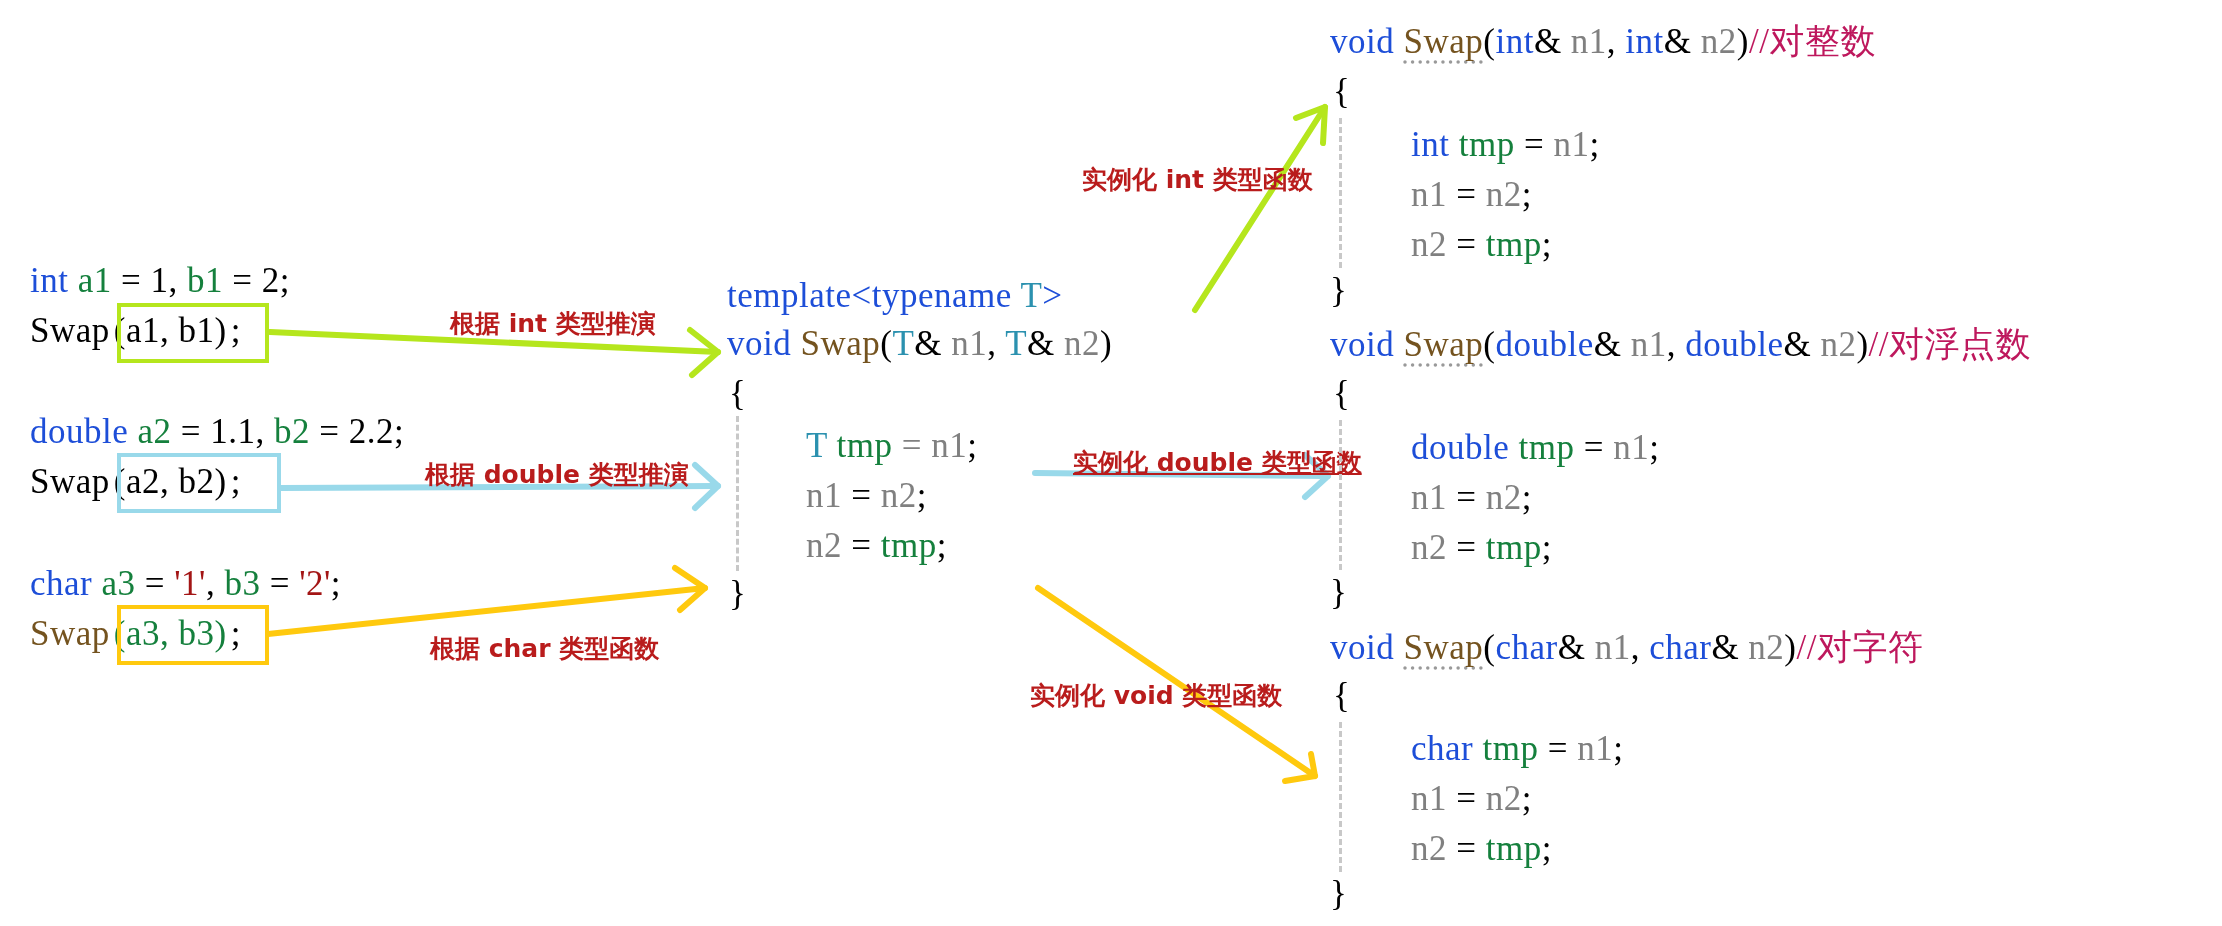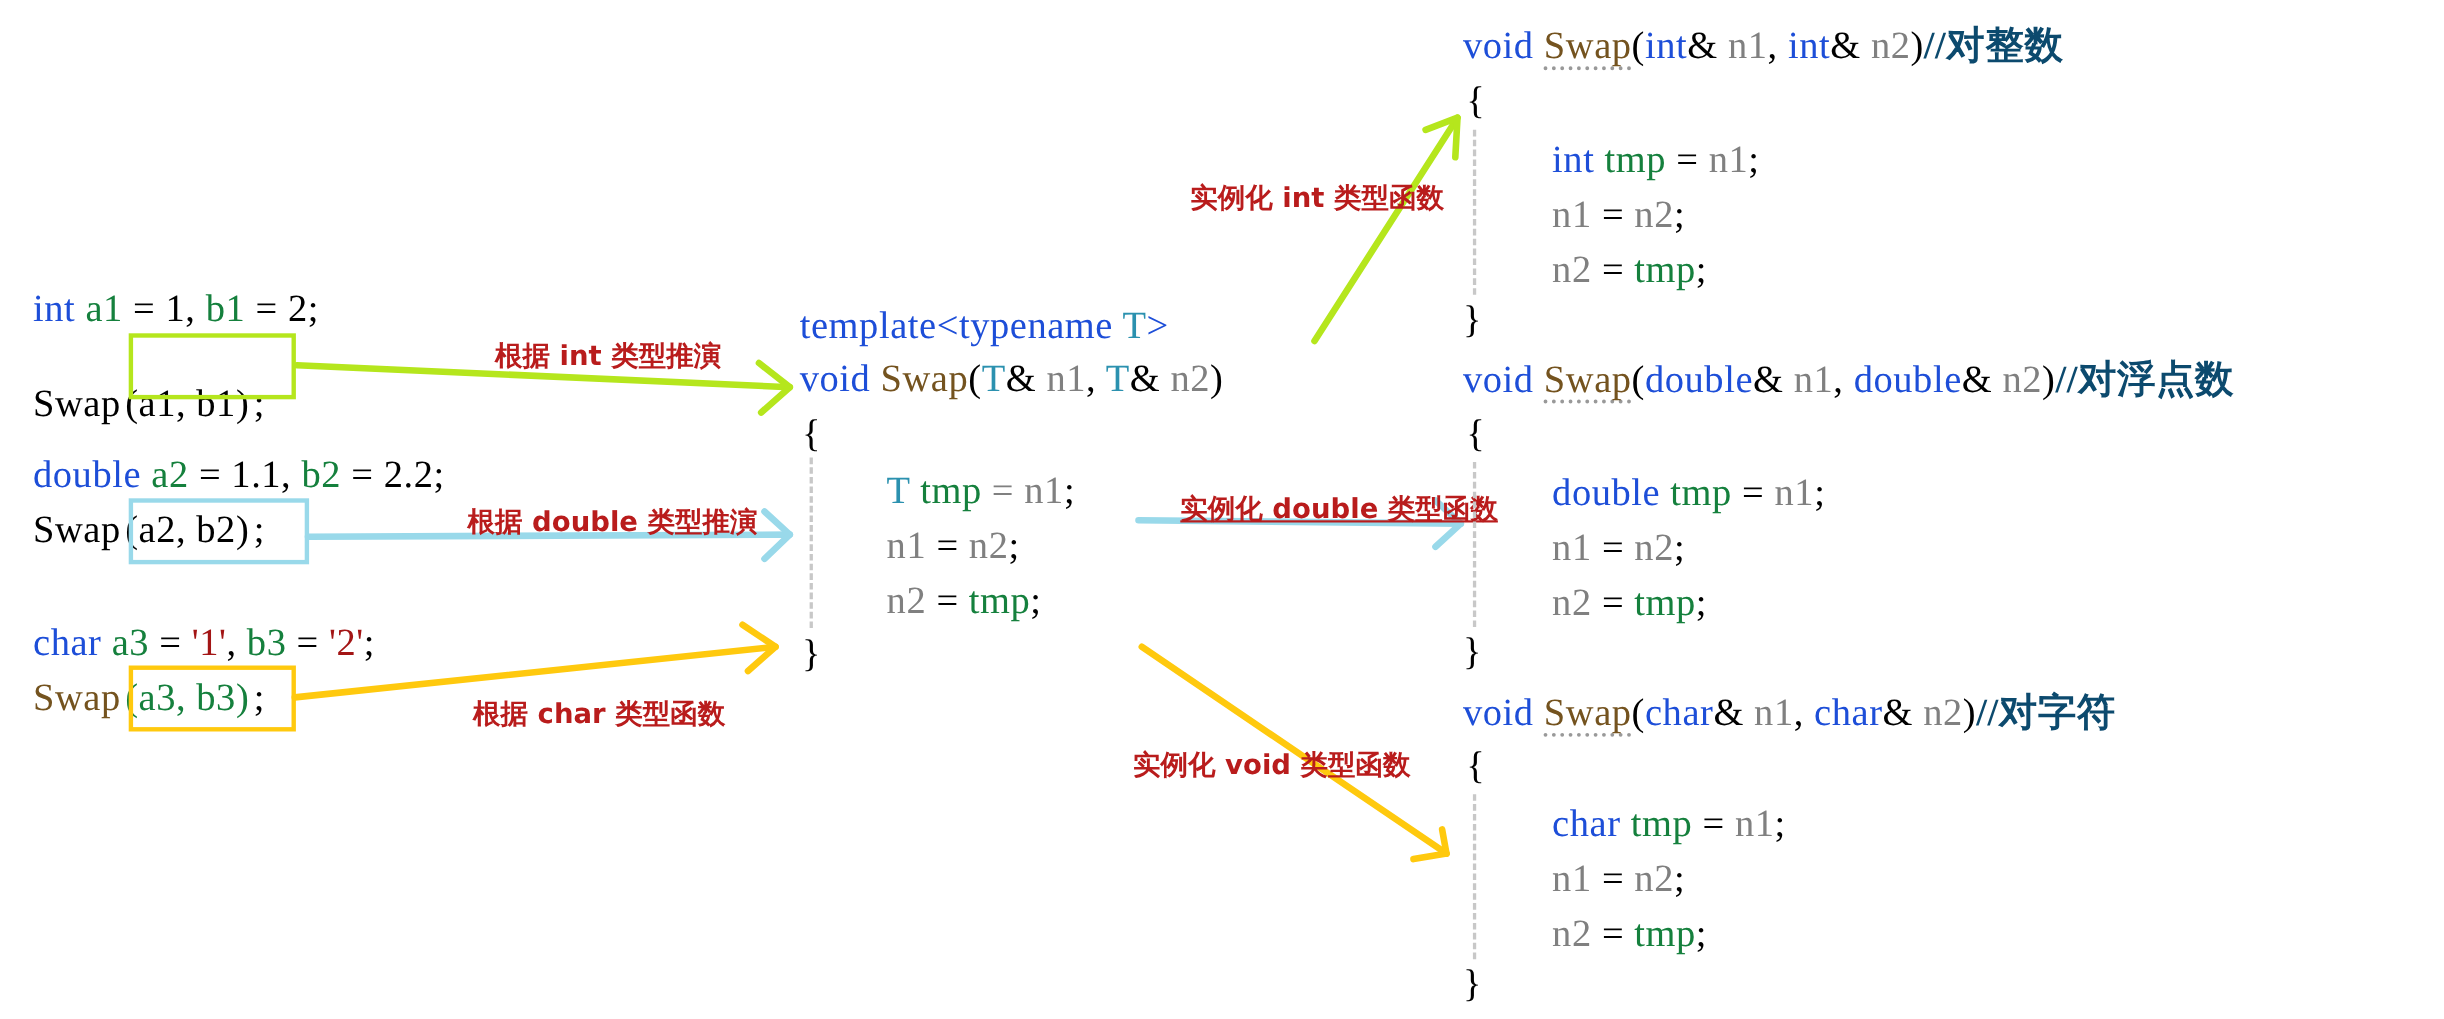--- a/index.html
+++ b/index.html
@@ -4,21 +4,21 @@
 <style>
   html, body { margin:0; padding:0; background:#ffffff; }
   body { width:2222px; height:926px; position:relative; overflow:hidden; }
   .code { position:absolute; font-family:"Liberation Serif", "DejaVu Serif", serif; font-size:35px; white-space:pre; line-height:1; letter-spacing:0.5px; }
   .kw { color:#1d4ed8; }
   .var { color:#15803d; }
   .param { color:#808080; }
   .fn { color:#74531f; }
   .typ { color:#2b91af; }
   .str { color:#a31515; }
-  .cmt { color:#0c4a6e;font-weight:bold; }
+  .cmt { color:#be185d; }
   .pun { color:#000000; }
   .lbl { position:absolute; font-family:"DejaVu Sans", "Liberation Sans", sans-serif; font-size:25px; font-weight:bold; color:#b91c1c; white-space:nowrap; }
   .guide { position:absolute; width:0; border-left:3px dashed #c8c8c8; }
   .hlbox { position:absolute; box-sizing:border-box; border-width:4px; border-style:solid; }
   svg.arrows { position:absolute; left:0; top:0; }
   .dots { text-decoration: underline dotted #999; text-underline-offset:8px; }
 </style>
 </head>
 <body>
 
@@ -51,21 +51,21 @@
     </g>
 
     <g stroke="#ffc90e">
       <line x1="1038" y1="588" x2="1315" y2="776"></line>
       <polyline points="1311,754 1315,776 1285,781"></polyline>
     </g>
   </g>
 </svg>
 
 <div class="code" style="left:30px; top:263px;"><span class="kw">int</span> <span class="var">a1</span><span class="pun"> = </span><span class="pun">1</span><span class="pun">, </span><span class="var">b1</span><span class="pun"> = </span><span class="pun">2</span><span class="pun">;</span></div>
-<div class="code" style="left:30px; top:313px;margin-top:36px;"><span class="pun">Swap</span><span class="pun" style="padding:0 4px;">(a1, b1)</span><span class="pun">;</span></div>
+<div class="code" style="left:30px; top:313px;"><span class="pun">Swap</span><span class="pun" style="padding:0 4px;">(a1, b1)</span><span class="pun">;</span></div>
 <div class="hlbox" style="left:117px; top:303px; width:152px; height:60px; border-color:#b5e61d;"></div>
 <div class="lbl" style="left:450px; top:307px;">根据 int 类型推演</div>
 
 <div class="code" style="left:30px; top:414px;"><span class="kw">double</span> <span class="var">a2</span><span class="pun"> = </span><span class="pun">1.1</span><span class="pun">, </span><span class="var">b2</span><span class="pun"> = </span><span class="pun">2.2</span><span class="pun">;</span></div>
 <div class="code" style="left:30px; top:464px;"><span class="pun">Swap</span><span class="pun" style="padding:0 4px;">(a2, b2)</span><span class="pun">;</span></div>
 <div class="hlbox" style="left:117px; top:453px; width:164px; height:60px; border-color:#99d9ea;"></div>
 <div class="lbl" style="left:425px; top:458px;">根据 double 类型推演</div>
 
 <div class="code" style="left:30px; top:566px;"><span class="kw">char</span> <span class="var">a3</span><span class="pun"> = </span><span class="str">'1'</span><span class="pun">, </span><span class="var">b3</span><span class="pun"> = </span><span class="str">'2'</span><span class="pun">;</span></div>
 <div class="code" style="left:30px; top:616px;"><span class="fn">Swap</span><span class="var" style="padding:0 4px;">(a3, b3)</span><span class="pun">;</span></div>

